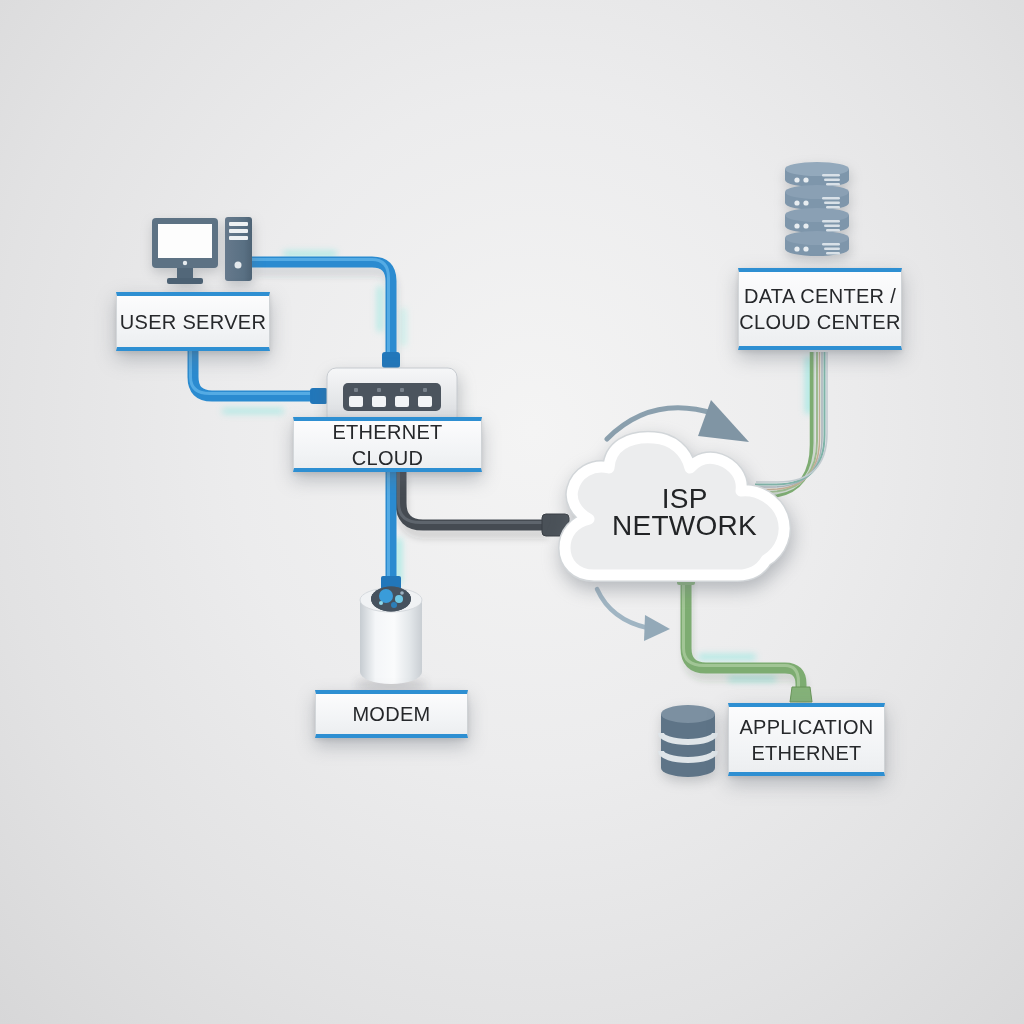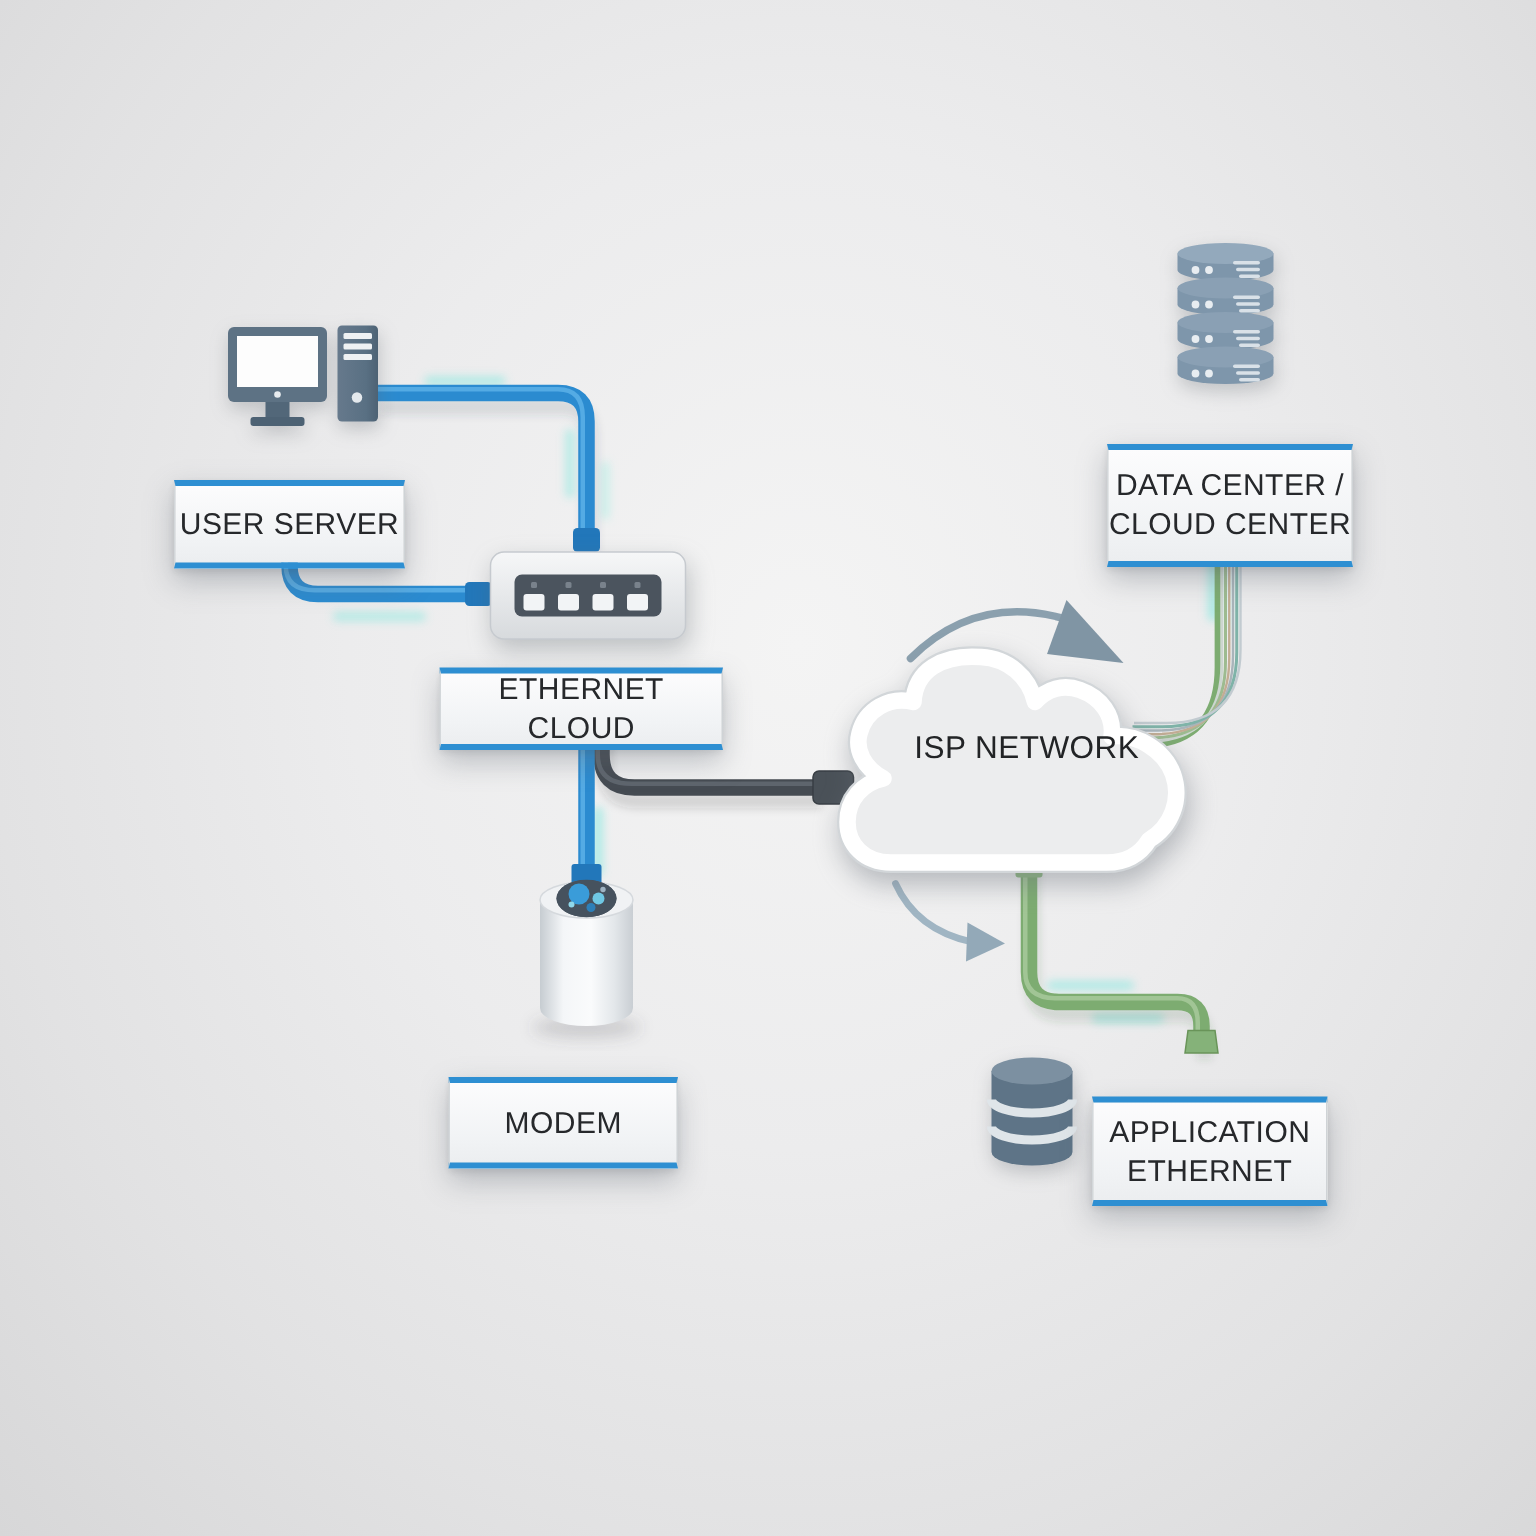--- a/index.html
+++ b/index.html
@@ -10,26 +10,26 @@
   }
   .abs{position:absolute;}
   svg{display:block;overflow:visible;}
   .label-box{
     position:absolute;box-sizing:border-box;
     background:linear-gradient(180deg,#fcfcfd 0%,#f1f3f5 70%,#eceef0 100%);
     border-top:4px solid #2e8fd2;border-bottom:4px solid #2e8fd2;
     border-left:1px solid #d3d7da;border-right:1px solid #cfd3d6;
     box-shadow:0 8px 18px rgba(100,108,118,0.38), 0 2px 5px rgba(0,0,0,0.10);
     display:flex;align-items:center;justify-content:center;text-align:center;
-    color:#26282b;font-size:20px;letter-spacing:0.3px;line-height:1.3;margin-top:28px;
+    color:#26282b;font-size:20px;letter-spacing:0.3px;line-height:1.3;
   }
   .label-box .ln{display:block;}
   .cloud-text{
     position:absolute;text-align:center;color:#222426;
-    font-size:21px;line-height:27px;letter-spacing:0.3px;
+    font-size:28px;line-height:27px;letter-spacing:0.3px;
   }
   .shadowed{filter:drop-shadow(2px 7px 8px rgba(95,102,110,0.35));}
   .soft-shadow{filter:drop-shadow(1px 5px 6px rgba(95,102,110,0.30));}
 </style>
 </head>
 <body>
 
 <svg class="abs" style="left:0;top:0" width="1024" height="1024" viewBox="0 0 1024 1024">
   <defs>
     <filter id="blur3" x="-60%" y="-60%" width="220%" height="220%">
@@ -237,21 +237,21 @@
 </svg>
 
 <div class="label-box" style="left:116px;top:292px;width:154px;height:59px">
   <span>USER SERVER</span>
 </div>
 
 <div class="label-box" style="left:293px;top:417px;width:189px;height:55px">
   <span>ETHERNET CLOUD</span>
 </div>
 
-<div class="label-box" style="left:299px;top:690px;width:153px;height:61px">
+<div class="label-box" style="left:315px;top:690px;width:153px;height:48px">
   <span>MODEM</span>
 </div>
 
 <div class="label-box" style="left:738px;top:268px;width:164px;height:82px">
   <span>
     <span class="ln">DATA CENTER /</span>
     <span class="ln">CLOUD CENTER</span>
   </span>
 </div>
 

